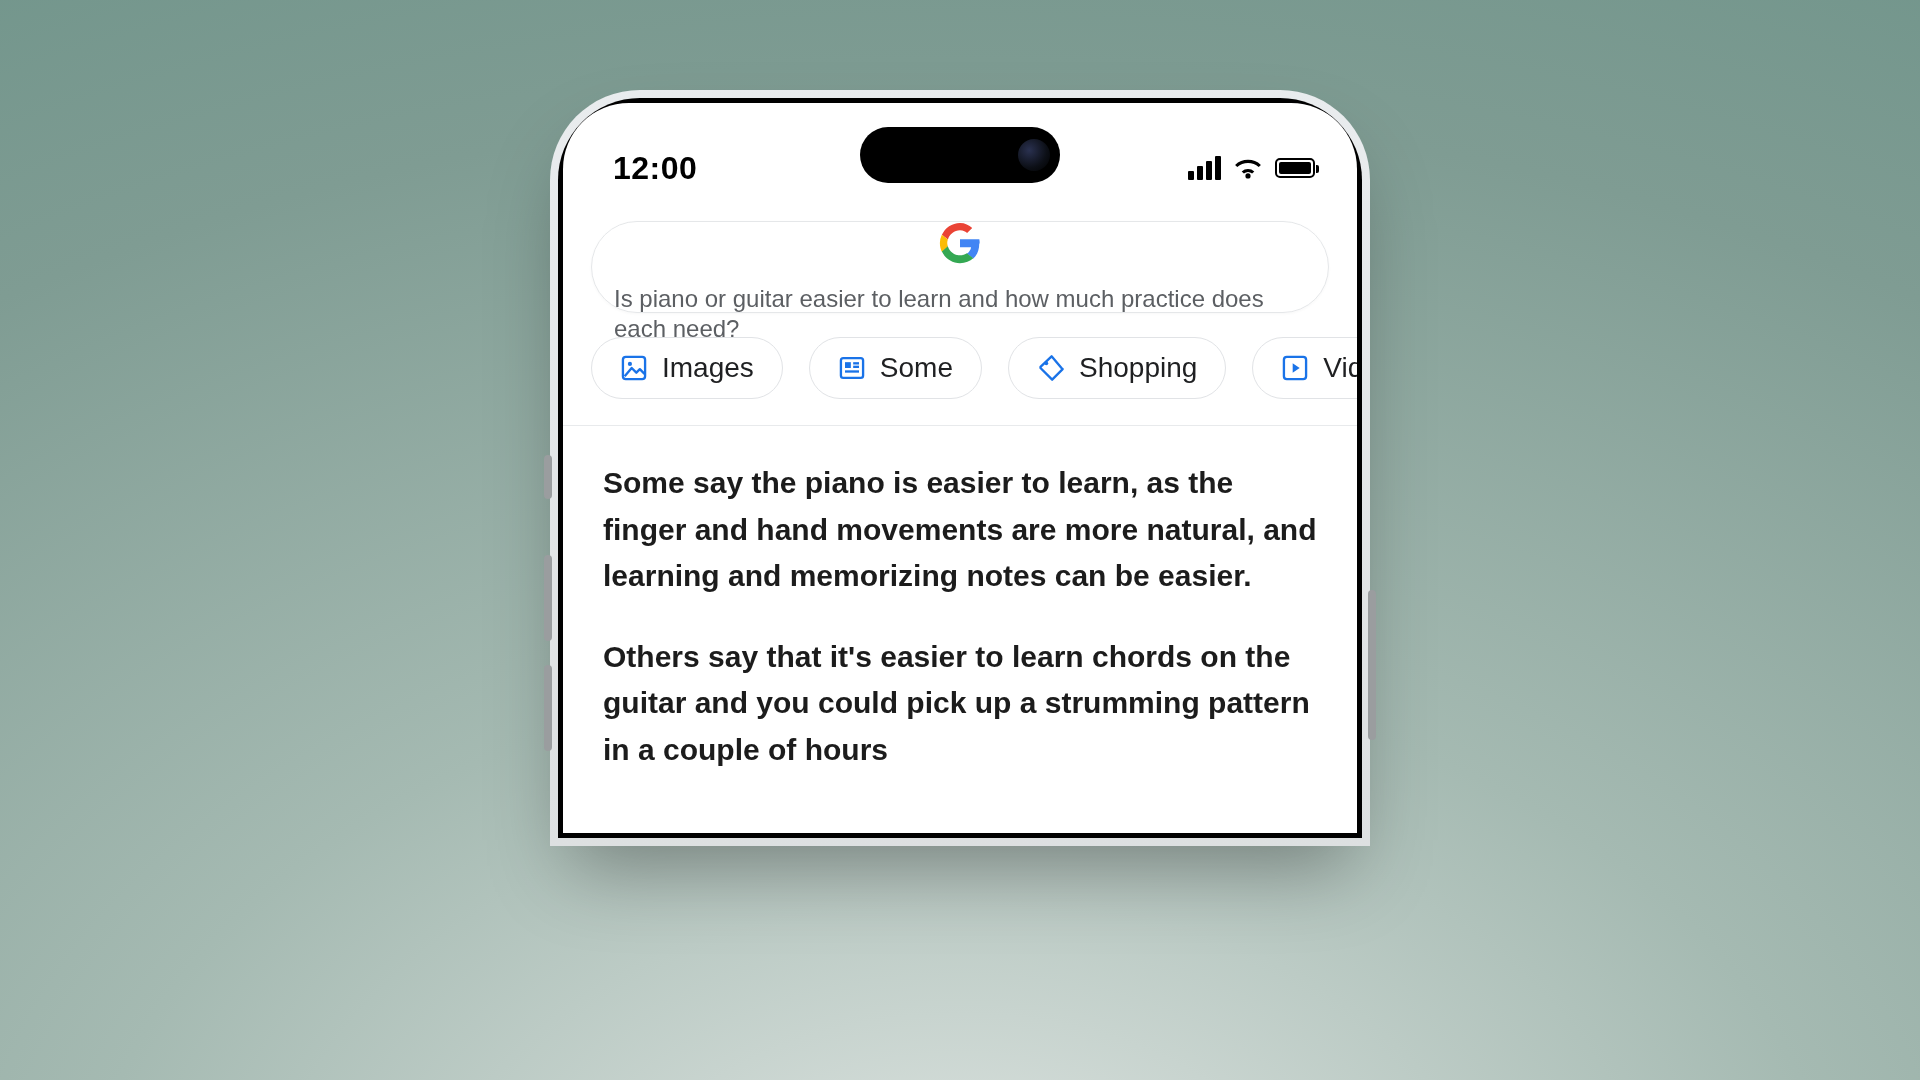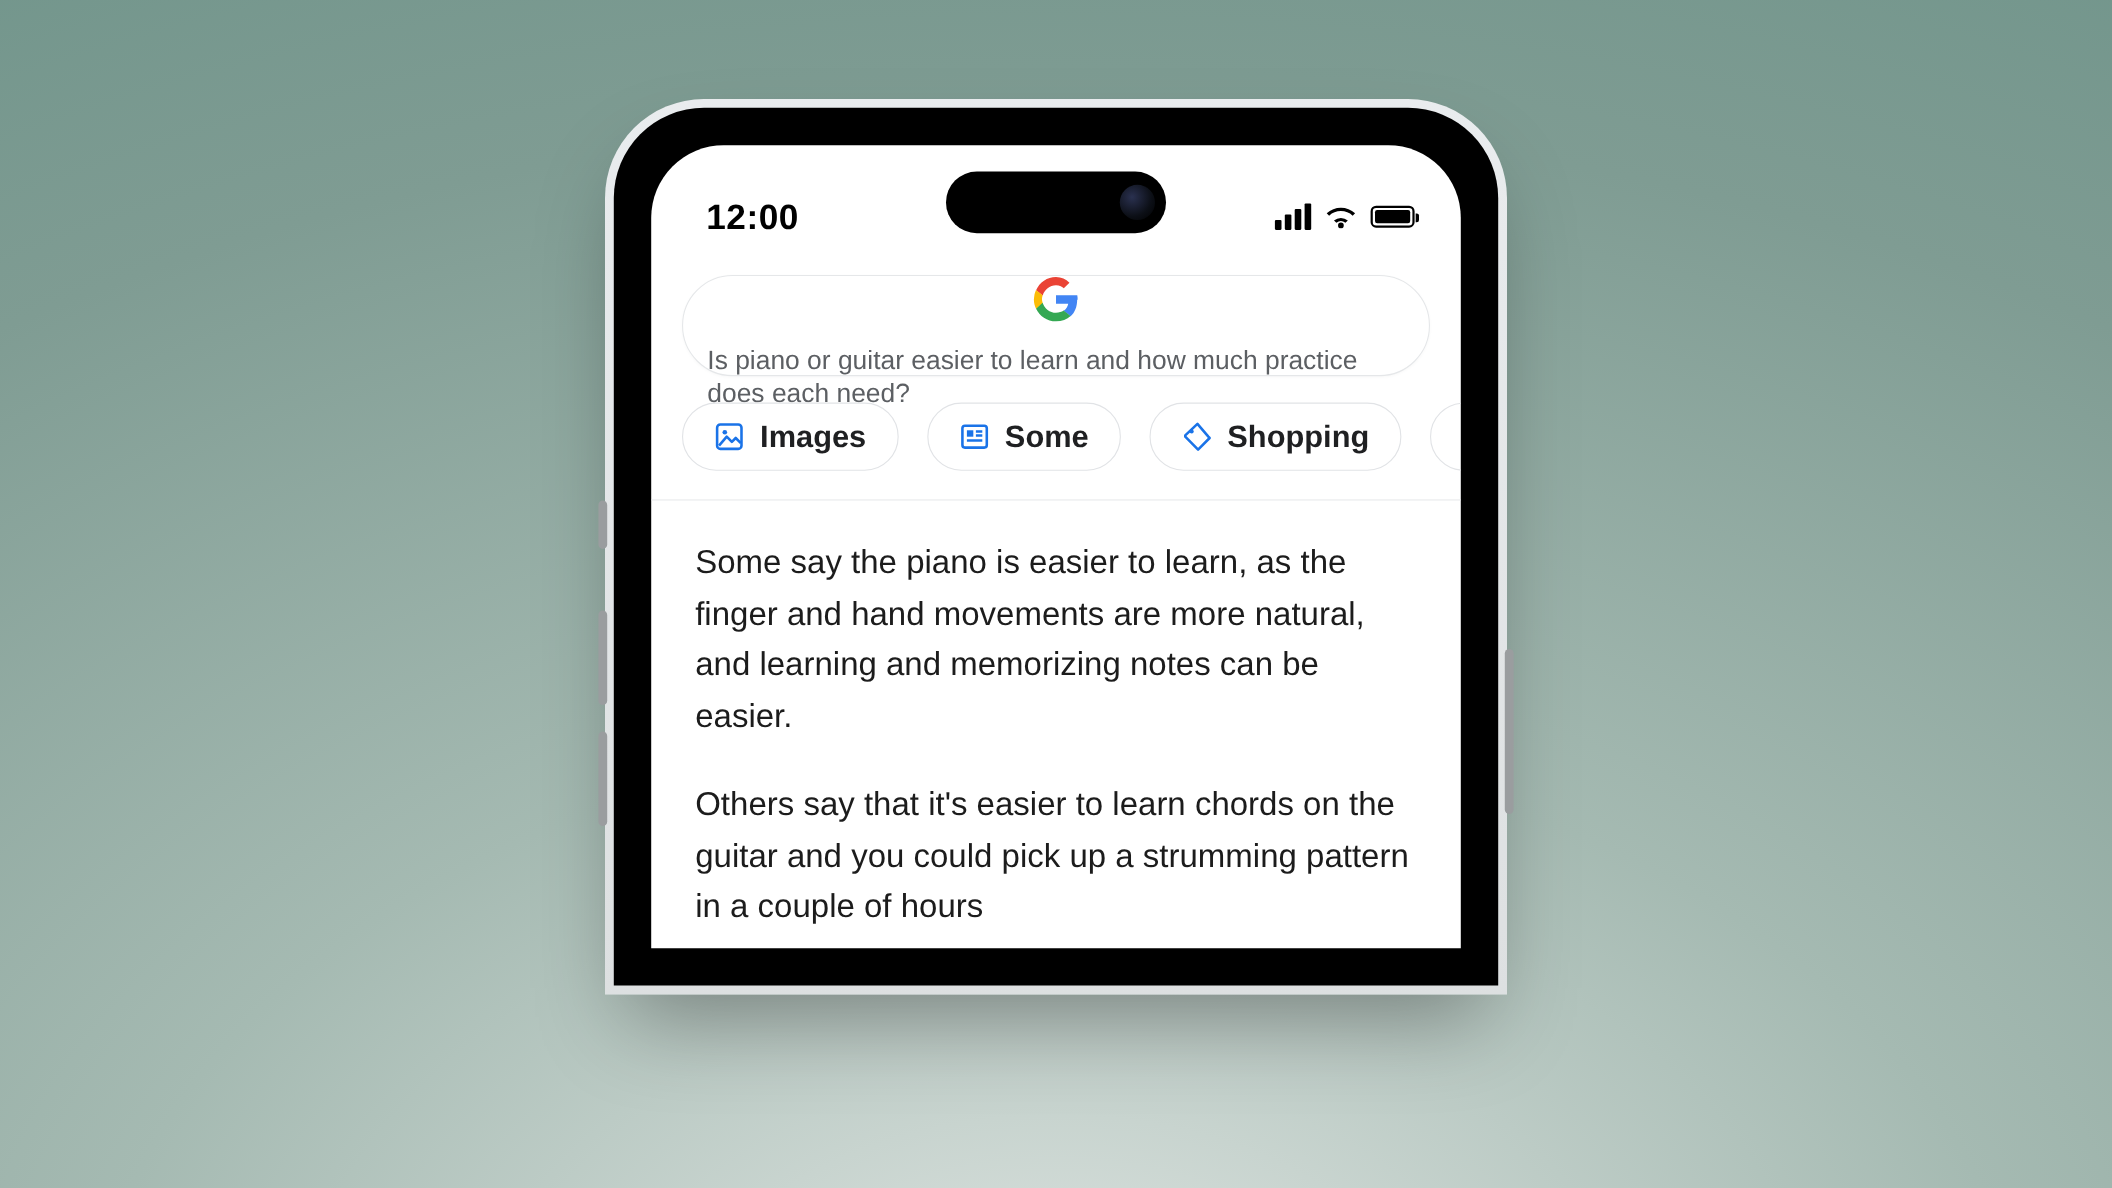--- a/index.html
+++ b/index.html
@@ -19,21 +19,21 @@
     width: 820px;
     border-radius: 90px 90px 0 0;
     padding: 8px;
     background: linear-gradient(180deg,#e9ecee 0%, #dde0e1 100%);
     box-shadow: 0 40px 80px -20px rgba(0,0,0,.35);
     position: relative;
   }
   .phone-inner {
     background: #000;
     border-radius: 82px 82px 0 0;
-    padding: 34px;
+    padding: 5px;
   }
   .screen {
     background: #fff;
     border-radius: 66px 66px 0 0;
     overflow: hidden;
     height: 730px;
     position: relative;
   }
 
   
@@ -105,31 +105,31 @@
     border-bottom: 1px solid #e8eaec;
     overflow:hidden;
     white-space:nowrap;
   }
   .pill {
     display:inline-flex; align-items:center; gap:14px;
     border:1px solid #e1e3e6; border-radius:40px;
     padding: 14px 28px;
     font-size: 28px;
     color:#1f2022;
-    font-weight:bold;
   }
   .pill svg { display:block; }
 
   
   .results { padding: 34px 40px 0 40px; }
   .results p {
     font-size: 30px;
     line-height: 1.55;
     color:#1c1c1c;
     margin-bottom: 34px;
+    font-weight: bold;
   }
 </style>
 </head>
 <body>
 
 <div class="phone-outer">
   <span class="side-btn side-left1"></span>
   <span class="side-btn side-left2"></span>
   <span class="side-btn side-left3"></span>
   <span class="side-btn side-right1"></span>

